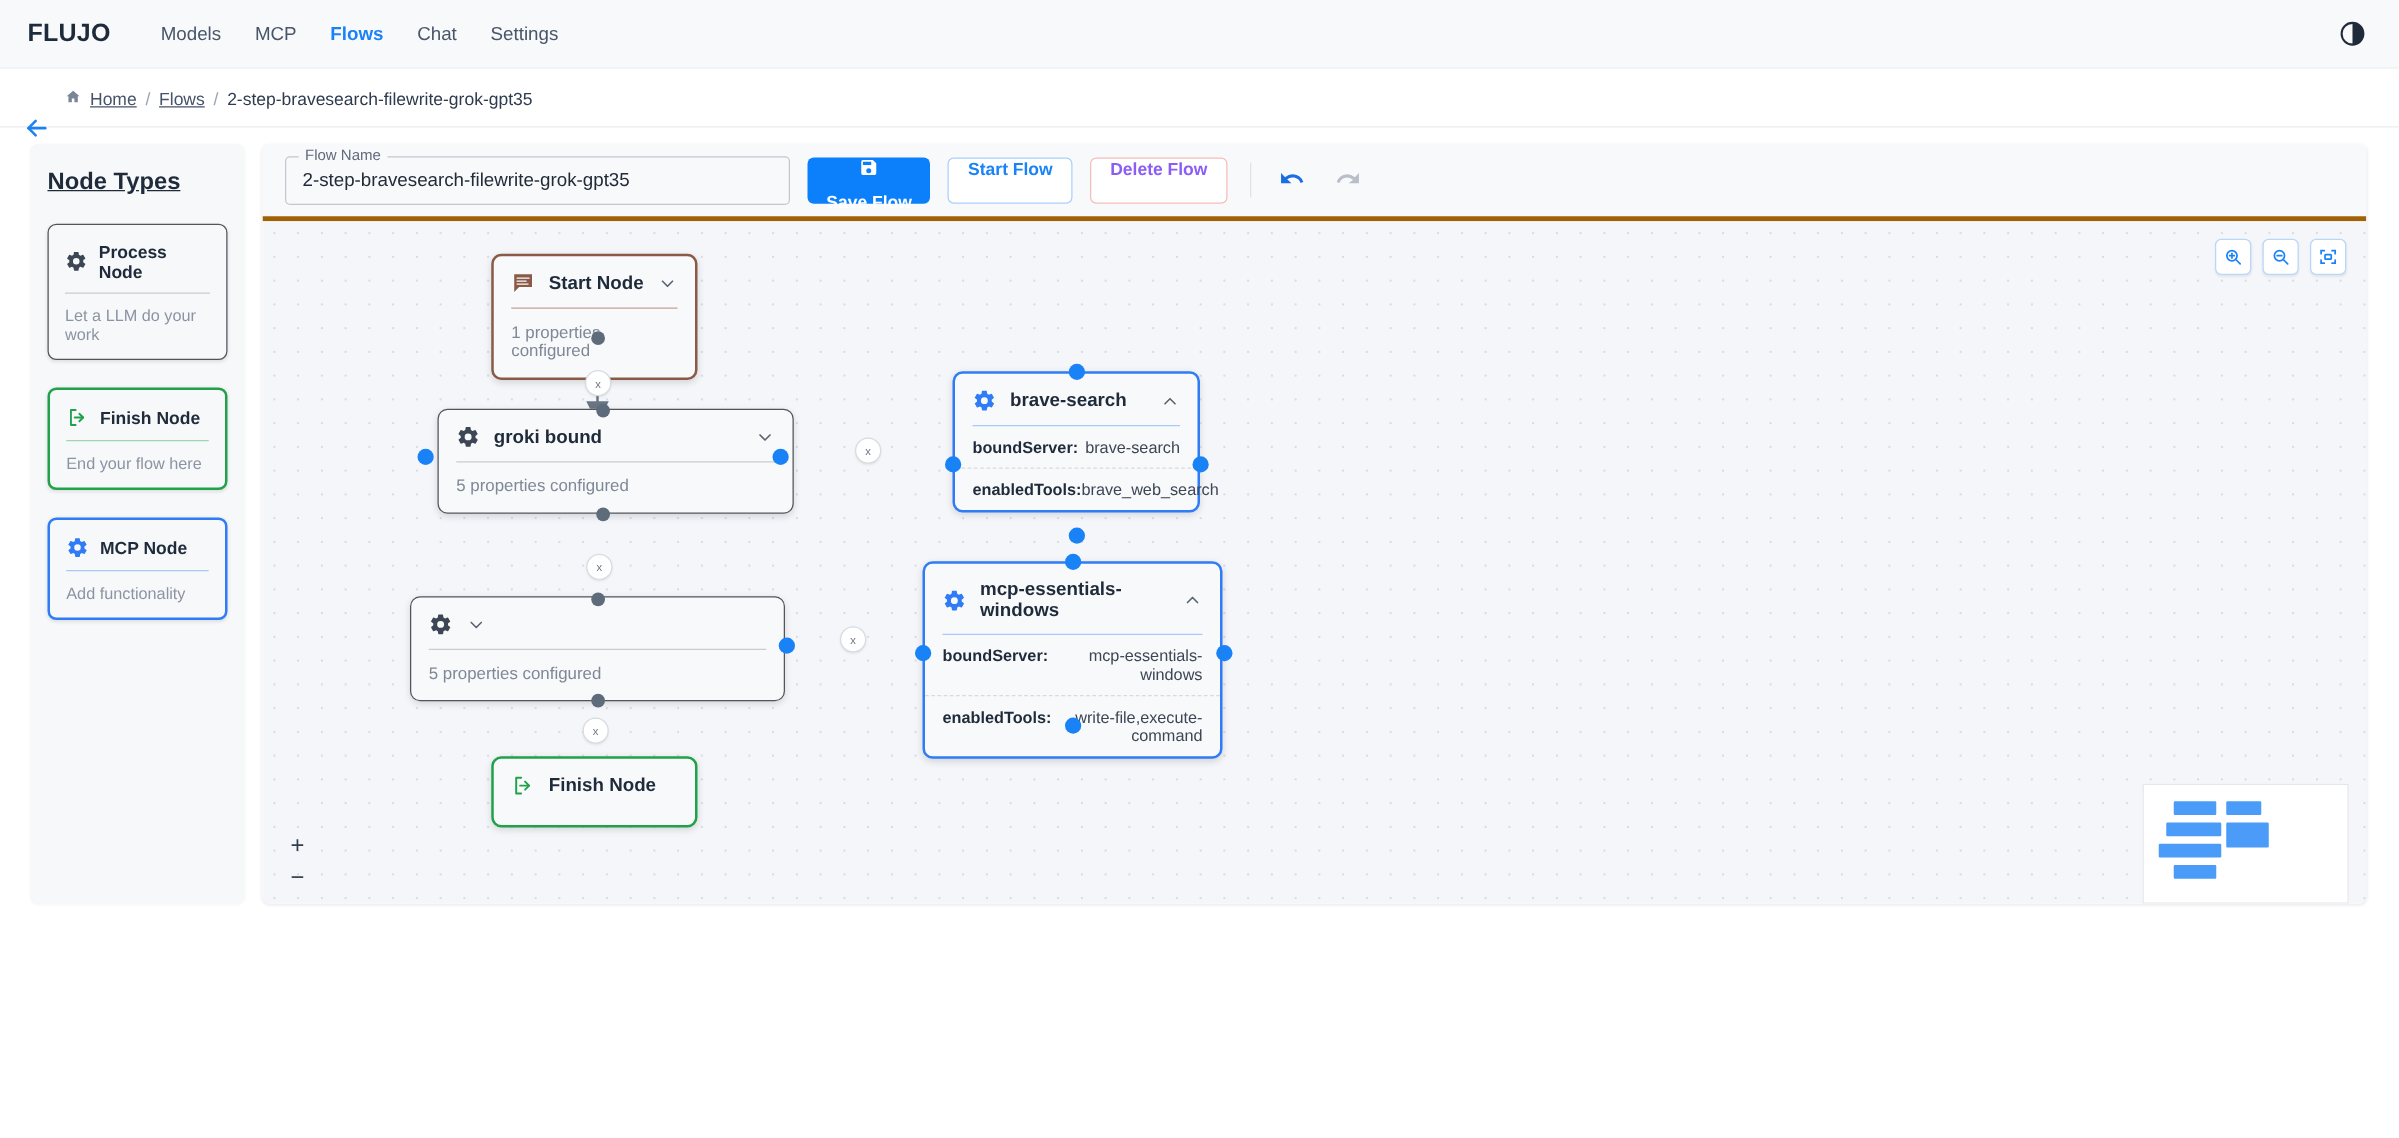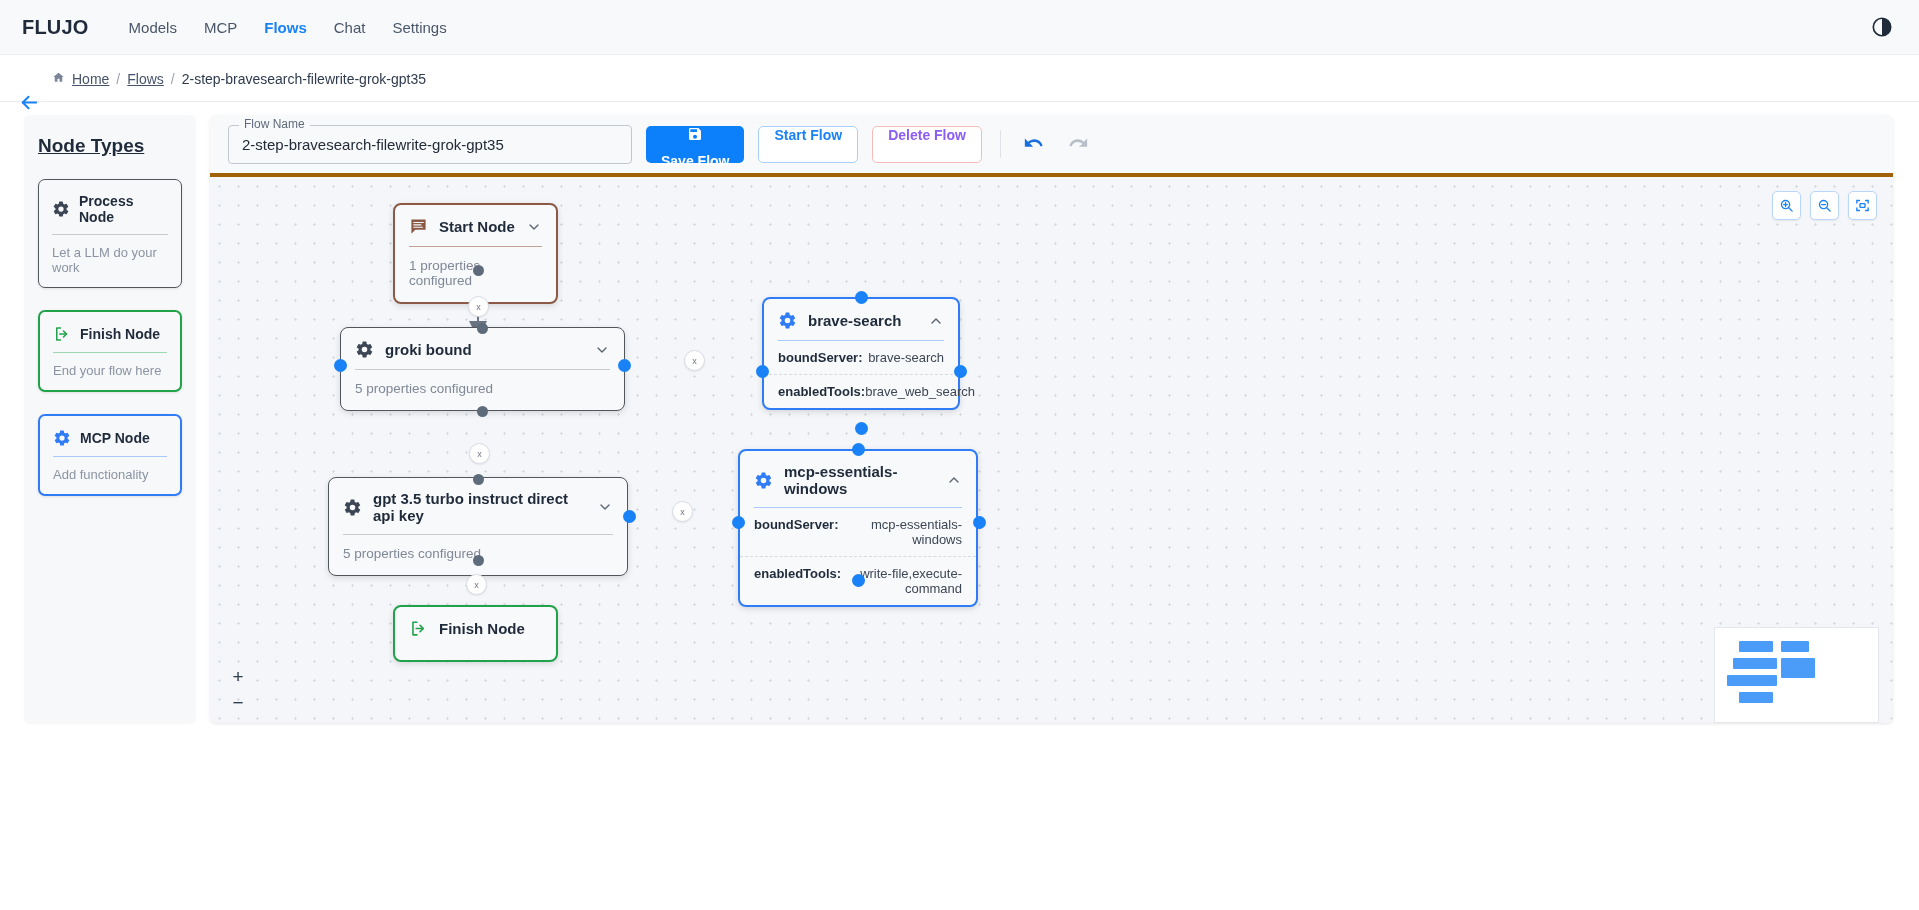--- a/index.html
+++ b/index.html
@@ -431,21 +431,21 @@
             <svg viewBox="0 0 24 24" width="16" height="16" fill="none" stroke="#5b6572" stroke-width="2" stroke-linecap="round" stroke-linejoin="round">
                 <path d="M6 9l6 6 6-6"></path>
               </svg>
           </span>
         </div>
         <div class="fn-div"></div>
         <div class="fn-body">1 properties configured</div>
       </div>
       <div class="handle gray" style="left:263px; top:88px;"></div>
 
-      <div class="fnode process" style="left:130px; top:150px; width:285px;">
+      <div class="fnode process" style="left:140px; top:150px; width:285px;">
         <div class="fn-head">
           <span class="fn-icon">
             <svg viewBox="0 0 24 24" width="19" height="19" fill="#3c4654">
                 <path d="M19.4 13c.04-.33.06-.66.06-1s-.02-.67-.07-1l2.1-1.6a.5.5 0 0 0 .12-.64l-2-3.46a.5.5 0 0 0-.6-.22l-2.49 1a7.3 7.3 0 0 0-1.7-1l-.38-2.65A.49.49 0 0 0 14 2h-4a.49.49 0 0 0-.49.42l-.38 2.65c-.61.25-1.17.59-1.69 1l-2.49-1a.5.5 0 0 0-.61.22l-2 3.46c-.13.22-.7.49.12.64L4.6 11a7.9 7.9 0 0 0 0 2l-2.11 1.6a.5.5 0 0 0-.12.64l2 3.46c.12.22.37.3.6.22l2.49-1c.52.4 1.08.74 1.69 1l.38 2.65c.4.24.25.43.49.43h4c.25 0 .46-.18.49-.42l.38-2.65c.61-.25 1.17-.59 1.69-1l2.49 1c.23.09.49 0 .61-.22l2-3.46a.5.5 0 0 0-.12-.64zM12 15.5A3.5 3.5 0 1 1 15.5 12 3.5 3.5 0 0 1 12 15.5z"></path>
               </svg>
           </span>
           <span class="fn-title">groki bound</span>
           <span class="fn-chev">
             <svg viewBox="0 0 24 24" width="16" height="16" fill="none" stroke="#5b6572" stroke-width="2" stroke-linecap="round" stroke-linejoin="round">
                 <path d="M6 9l6 6 6-6"></path>
@@ -460,21 +460,20 @@
       <div class="handle blue" style="left:408px; top:182px;"></div>
       <div class="handle gray" style="left:267px; top:229px;"></div>
 
       <div class="fnode process" style="left:118px; top:300px; width:300px;">
         <div class="fn-head">
           <span class="fn-icon">
             <svg viewBox="0 0 24 24" width="19" height="19" fill="#3c4654">
                 <path d="M19.4 13c.04-.33.06-.66.06-1s-.02-.67-.07-1l2.1-1.6a.5.5 0 0 0 .12-.64l-2-3.46a.5.5 0 0 0-.6-.22l-2.49 1a7.3 7.3 0 0 0-1.7-1l-.38-2.65A.49.49 0 0 0 14 2h-4a.49.49 0 0 0-.49.42l-.38 2.65c-.61.25-1.17.59-1.69 1l-2.49-1a.5.5 0 0 0-.61.22l-2 3.46c-.13.22-.7.49.12.64L4.6 11a7.9 7.9 0 0 0 0 2l-2.11 1.6a.5.5 0 0 0-.12.64l2 3.46c.12.22.37.3.6.22l2.49-1c.52.4 1.08.74 1.69 1l.38 2.65c.4.24.25.43.49.43h4c.25 0 .46-.18.49-.42l.38-2.65c.61-.25 1.17-.59 1.69-1l2.49 1c.23.09.49 0 .61-.22l2-3.46a.5.5 0 0 0-.12-.64zM12 15.5A3.5 3.5 0 1 1 15.5 12 3.5 3.5 0 0 1 12 15.5z"></path>
               </svg>
           </span>
-          <span class="fn-title">gpt 3.5 turbo instruct direct api key</span>
           <span class="fn-chev">
             <svg viewBox="0 0 24 24" width="16" height="16" fill="none" stroke="#5b6572" stroke-width="2" stroke-linecap="round" stroke-linejoin="round">
                 <path d="M6 9l6 6 6-6"></path>
               </svg>
           </span>
         </div>
         <div class="fn-div"></div>
         <div class="fn-body">5 properties configured</div>
       </div>
       <div class="handle gray" style="left:263px; top:297px;"></div>

